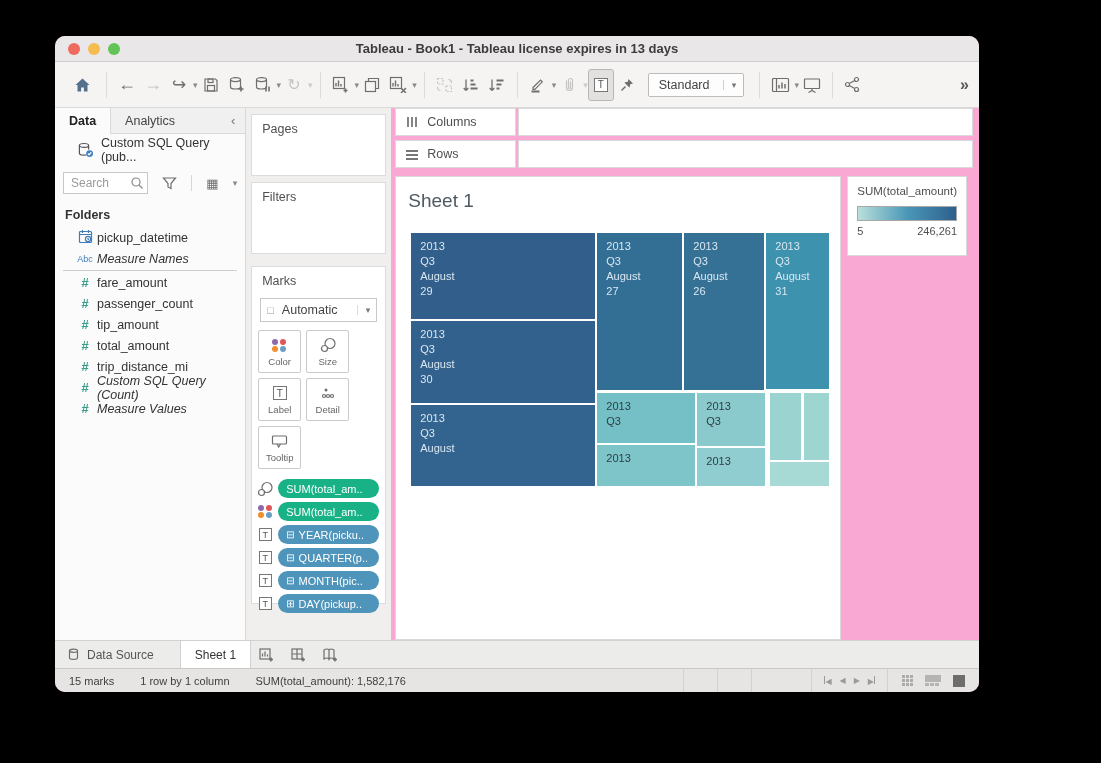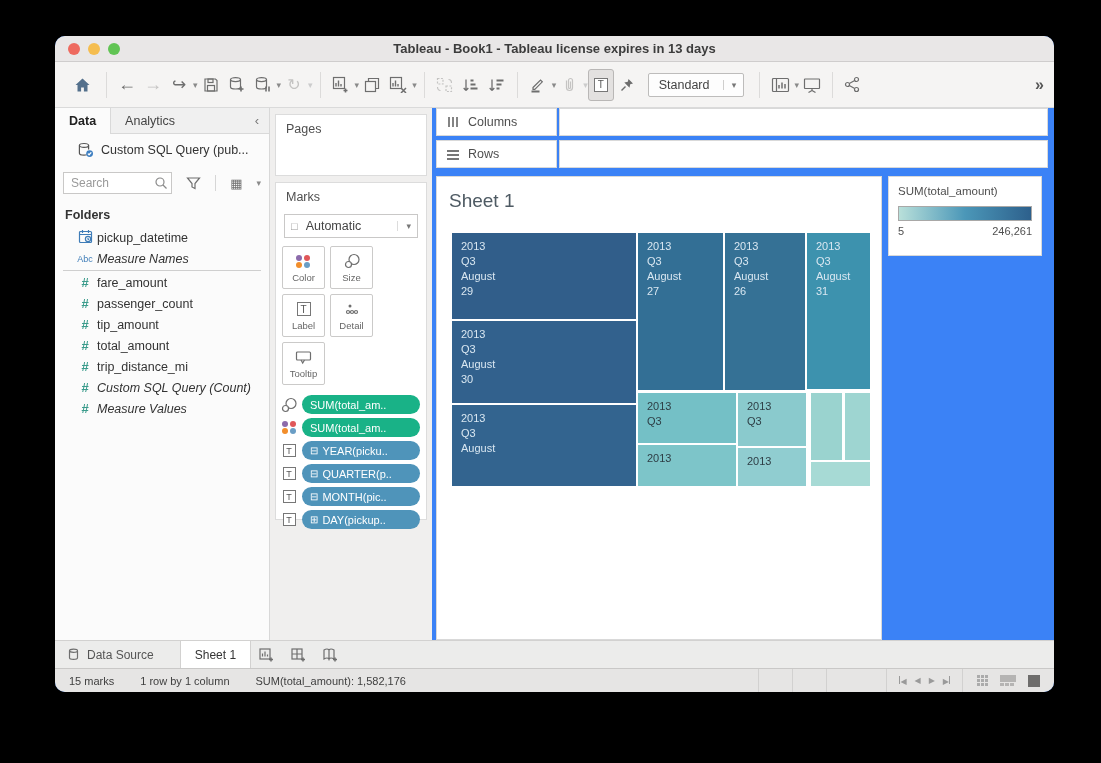--- a/index.html
+++ b/index.html
@@ -1,18 +1,18 @@
 <!DOCTYPE html>
 <html><head>
 <meta charset="utf-8">
 <style>
   * { margin:0; padding:0; box-sizing:border-box; }
   html,body { width:1101px; height:763px; background:#000; font-family:"Liberation Sans", sans-serif; }
   .screen { position:relative; width:1101px; height:763px; background:#000; overflow:hidden; }
-  .window { position:absolute; left:55px; top:36px; width:999px; height:656px; background:#3b82f6;
+  .window { position:absolute; left:55px; top:36px; width:924px; height:656px; background:#f9a8d4;
             border-radius:10px; overflow:hidden; display:flex; flex-direction:column; box-shadow:0 10px 30px rgba(0,0,0,.6); }
 
   
   .titlebar { height:26px; background:#e9e7e7; border-bottom:1px solid #cfcdcd; position:relative;
               display:flex; align-items:center; justify-content:center; flex:0 0 auto; }
   .traffic { position:absolute; left:13px; top:7px; display:flex; gap:8px; }
   .dot { width:12px; height:12px; border-radius:50%; }
   .dot.red{ background:#ee6a5f; } .dot.yellow{ background:#f5bd4f; } .dot.green{ background:#61c454; }
   .win-title { font-size:13px; font-weight:bold; color:#3c3c3c; }
 
@@ -393,20 +393,23 @@
               </span>
               <span class="fname">Measure Values</span>
             </li>
           </ul>
       </div>
 
       <div class="cards">
         <div class="card pages">
           <div class="card-title">Pages</div>
         </div>
+        <div class="card filters">
+          <div class="card-title">Filters</div>
+        </div>
         <div class="card marks">
           <div class="card-title">Marks</div>
           <div class="marktype">
             <span class="sq">□</span>
             <span>Automatic</span>
             <span class="mcaret">▾</span>
           </div>
           <div class="mark-btn-grid" id="markButtons">
               <div class="mark-btn">
                 <span class="micon">

